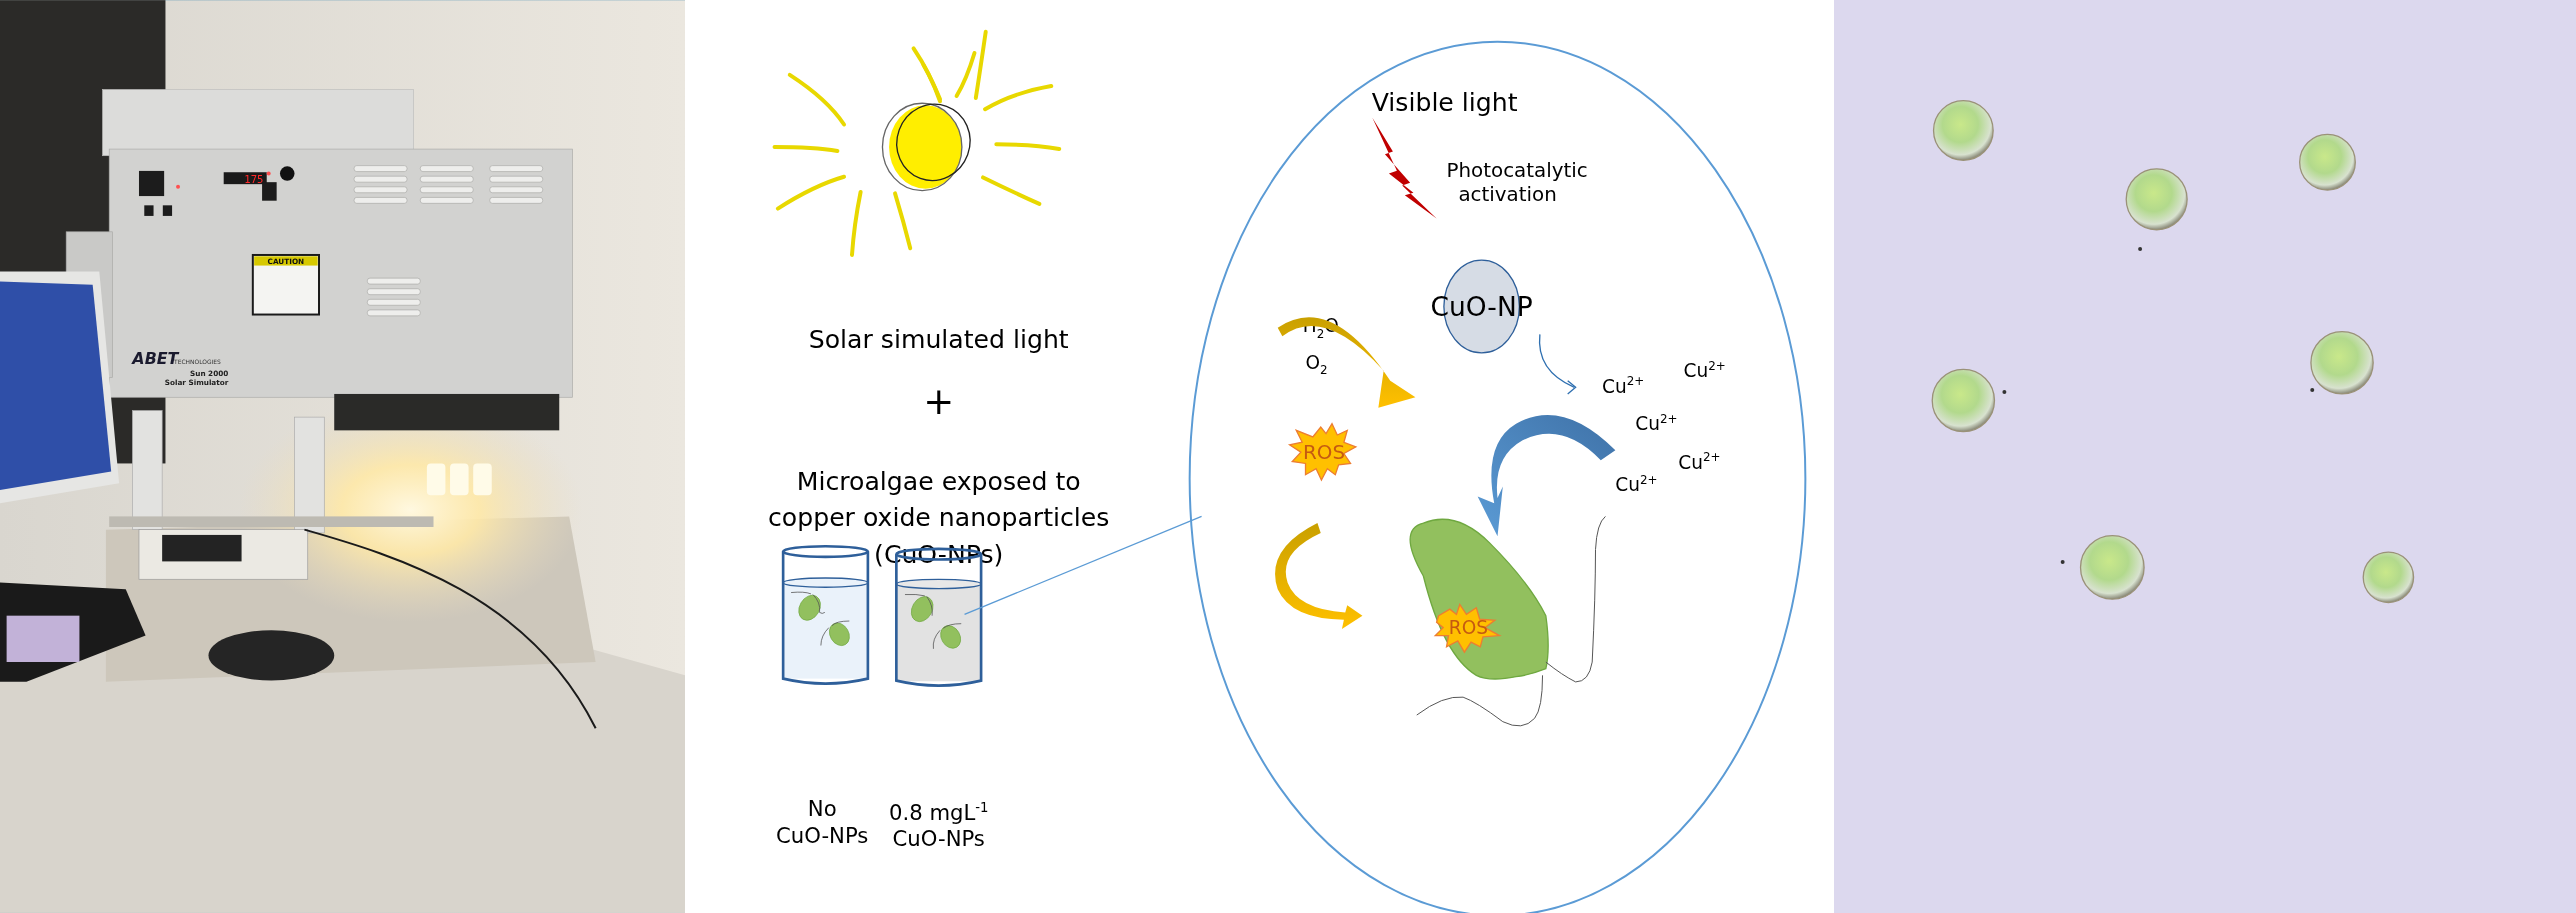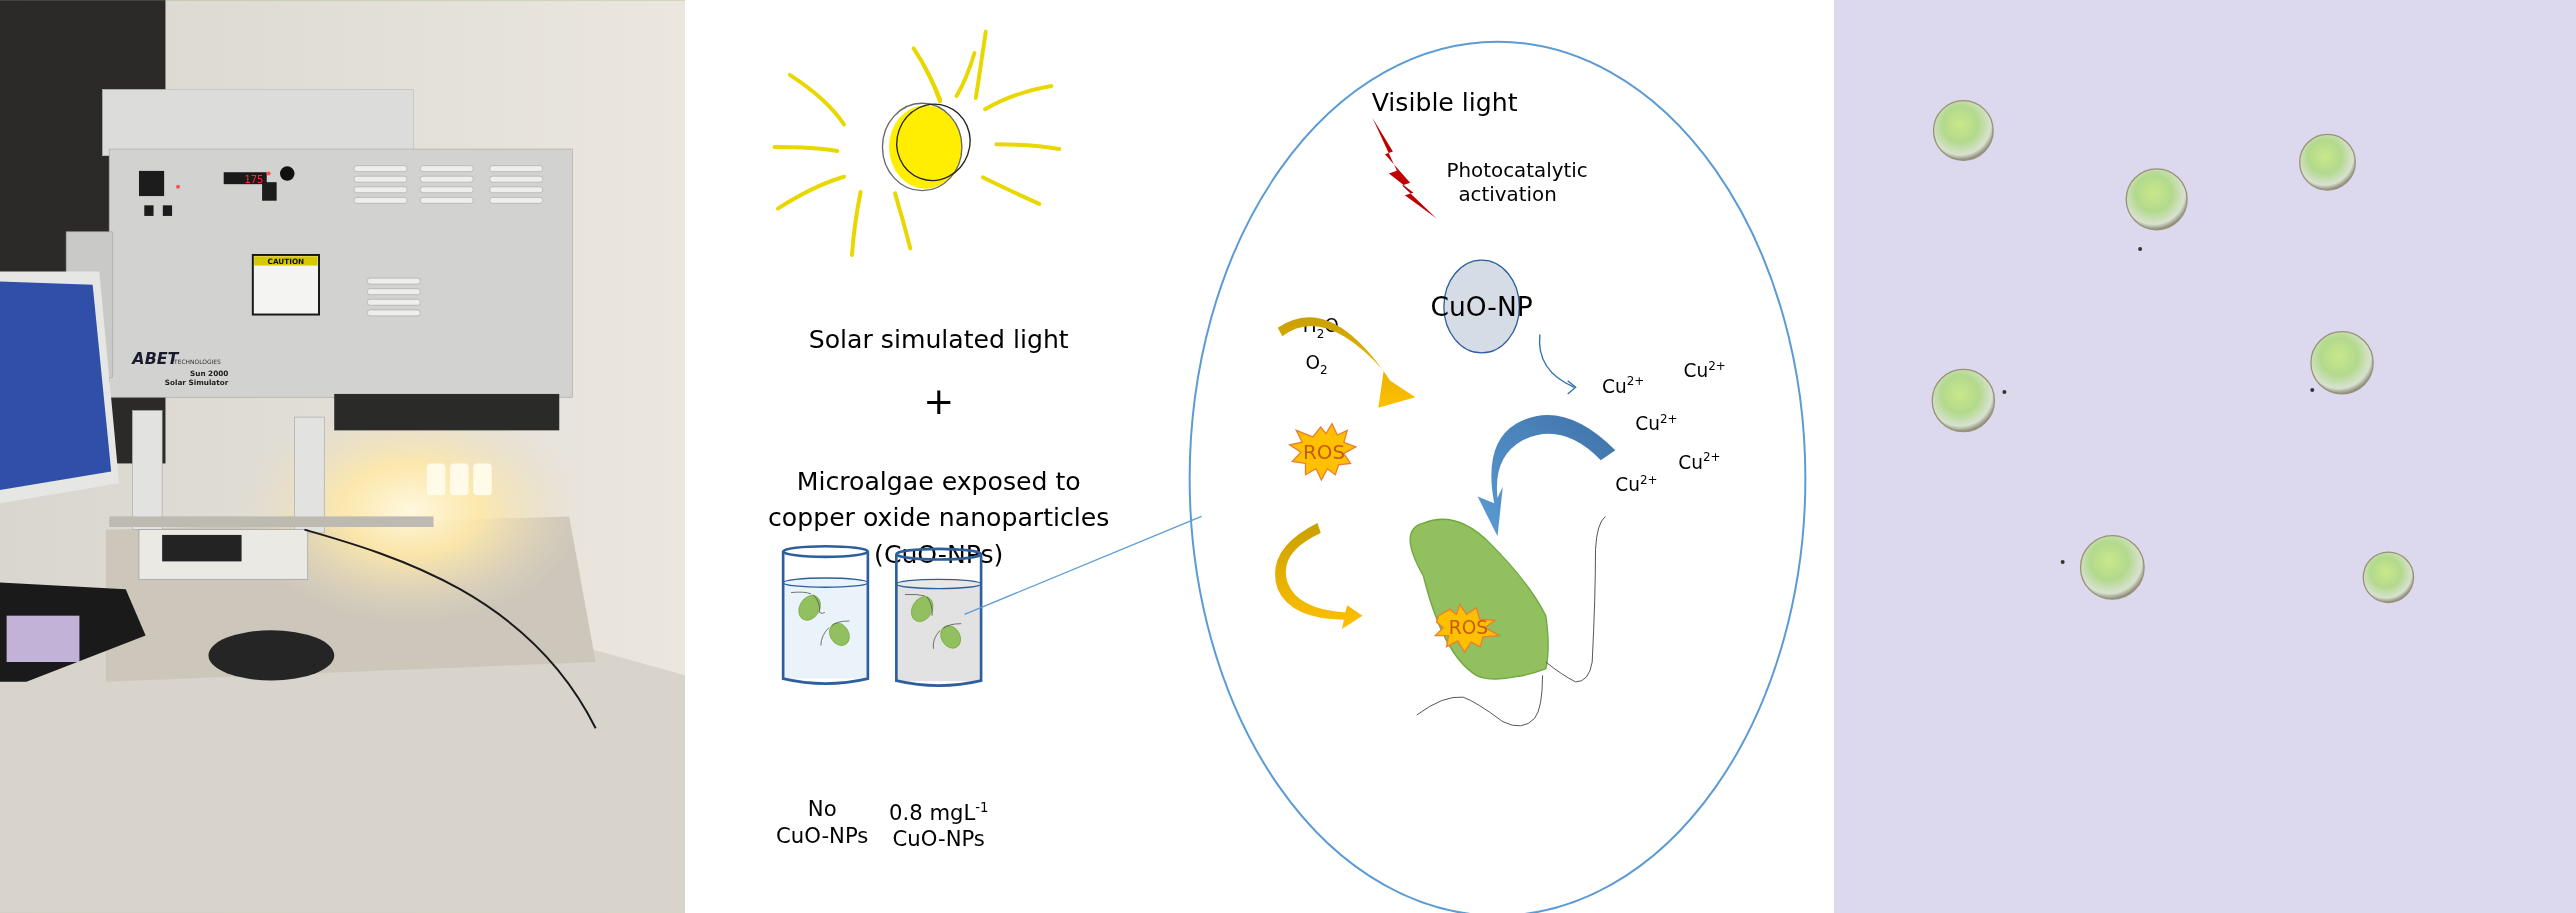--- a/index.html
+++ b/index.html
@@ -1,18 +1,18 @@
 <!DOCTYPE html>
 <html style="font-size:10.6px"><head>
 <meta charset="utf-8">
 <style>
   html,body{margin:0;padding:0;background:#fff;}
   body{width:2576px;height:913px;position:relative;overflow:hidden;font-family:"DejaVu Sans","Liberation Sans",sans-serif;}
   .panel{position:absolute;top:0;height:913px;}
-  #photo{left:0;width:819px;background:#4d7c0f;}
+  #photo{left:0;width:819px;background:#0369a1;}
   #scheme{left:685px;width:1149px;background:#fff;}
   #micro{left:1834px;width:742px;background:#dcd8ee;}
   svg{display:block;}
   .lbl{font-family:"DejaVu Sans",sans-serif;fill:#000;}
 </style>
 </head>
 <body>
 
 <div class="panel" id="photo">
   <svg width="685" height="913" viewBox="0 0 1035 1379">

